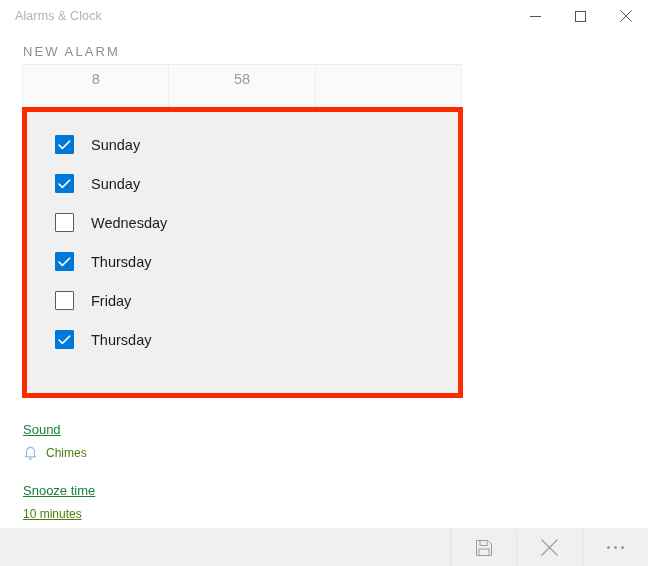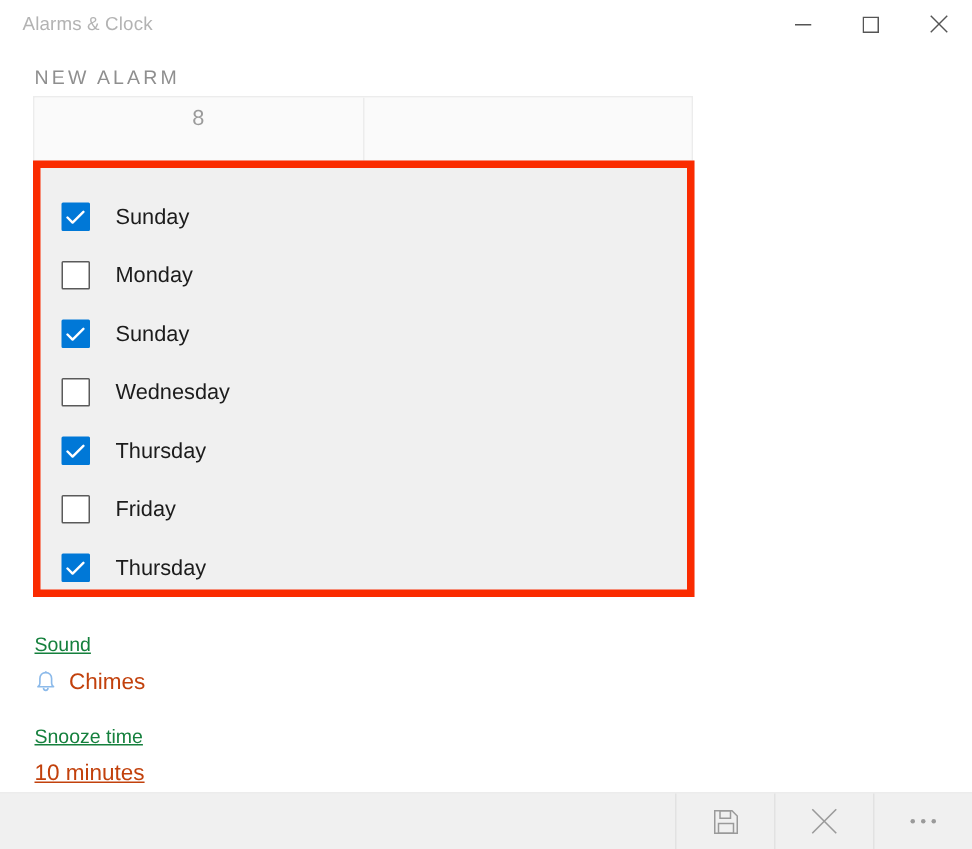--- a/index.html
+++ b/index.html
@@ -100,21 +100,21 @@
     left: 22px;
     width: 441px;
     height: 291px;
     border: 5px solid #fa2b00;
     box-sizing: border-box;
     background: #f0f0f0;
     overflow: hidden;
   }
   .day-list {
     position: absolute;
-    top: 0; left: 0;
+    top: 0; left: 14px;
     width: 100%;
     padding-top: 13px;
     box-sizing: border-box;
   }
   .day-row {
     height: 39px;
     display: flex;
     align-items: center;
     padding-left: 14px;
     box-sizing: border-box;
@@ -150,26 +150,25 @@
   
   .field-group { position: absolute; left: 23px; }
   .field-label {
     font-size: 13px;
     color: #15803d;
     user-select: none;
     white-space: nowrap;
     text-decoration: underline;
   }
   .field-value {
-    font-size: 15px;
-    color: #c2410c;
-    white-space: nowrap;
-    user-select: none;
-    display: flex;
-    align-items: center;
+    font-size: 12px;
+    color: #4d7c0f;
+    white-space: nowrap;
+    user-select: none;
+    display: flex;
   }
   .field-value .bell {
     margin-right: 8px;
     display: flex;
     align-items: center;
   }
   #sound-group { top: 422px; }
   #sound-group .field-value { margin-top: 9px; }
   #snooze-group { top: 483px; }
   #snooze-group .field-value { margin-top: 9px; text-decoration: underline; }
@@ -237,37 +236,36 @@
   </div>
 </div>
 
 <div class="page-heading">NEW ALARM</div>
 
 <div class="timepicker">
   <div class="tp-col">
     <span class="tp-val">8</span>
   </div>
   <div class="tp-col">
+    <span class="tp-val">58</span>
+  </div>
+  <div class="tp-col">
     <span class="tp-val"></span>
   </div>
 </div>
 
 <div class="highlight-box">
   <div class="day-list" id="day-list">
       <div class="day-row">
         <span class="chk on">
           <svg width="13" height="10" viewBox="0 0 13 10" aria-hidden="true">
             <polyline points="1,5 4.4,8.4 11.6,1.2" fill="none" stroke="#ffffff" stroke-width="1.6" stroke-linecap="round" stroke-linejoin="round"></polyline>
           </svg>
         </span>
         <span class="day-label">Sunday</span>
-      </div>
-      <div class="day-row">
-        <span class="chk off"></span>
-        <span class="day-label">Monday</span>
       </div>
       <div class="day-row">
         <span class="chk on">
           <svg width="13" height="10" viewBox="0 0 13 10" aria-hidden="true">
             <polyline points="1,5 4.4,8.4 11.6,1.2" fill="none" stroke="#ffffff" stroke-width="1.6" stroke-linecap="round" stroke-linejoin="round"></polyline>
           </svg>
         </span>
         <span class="day-label">Sunday</span>
       </div>
       <div class="day-row">

